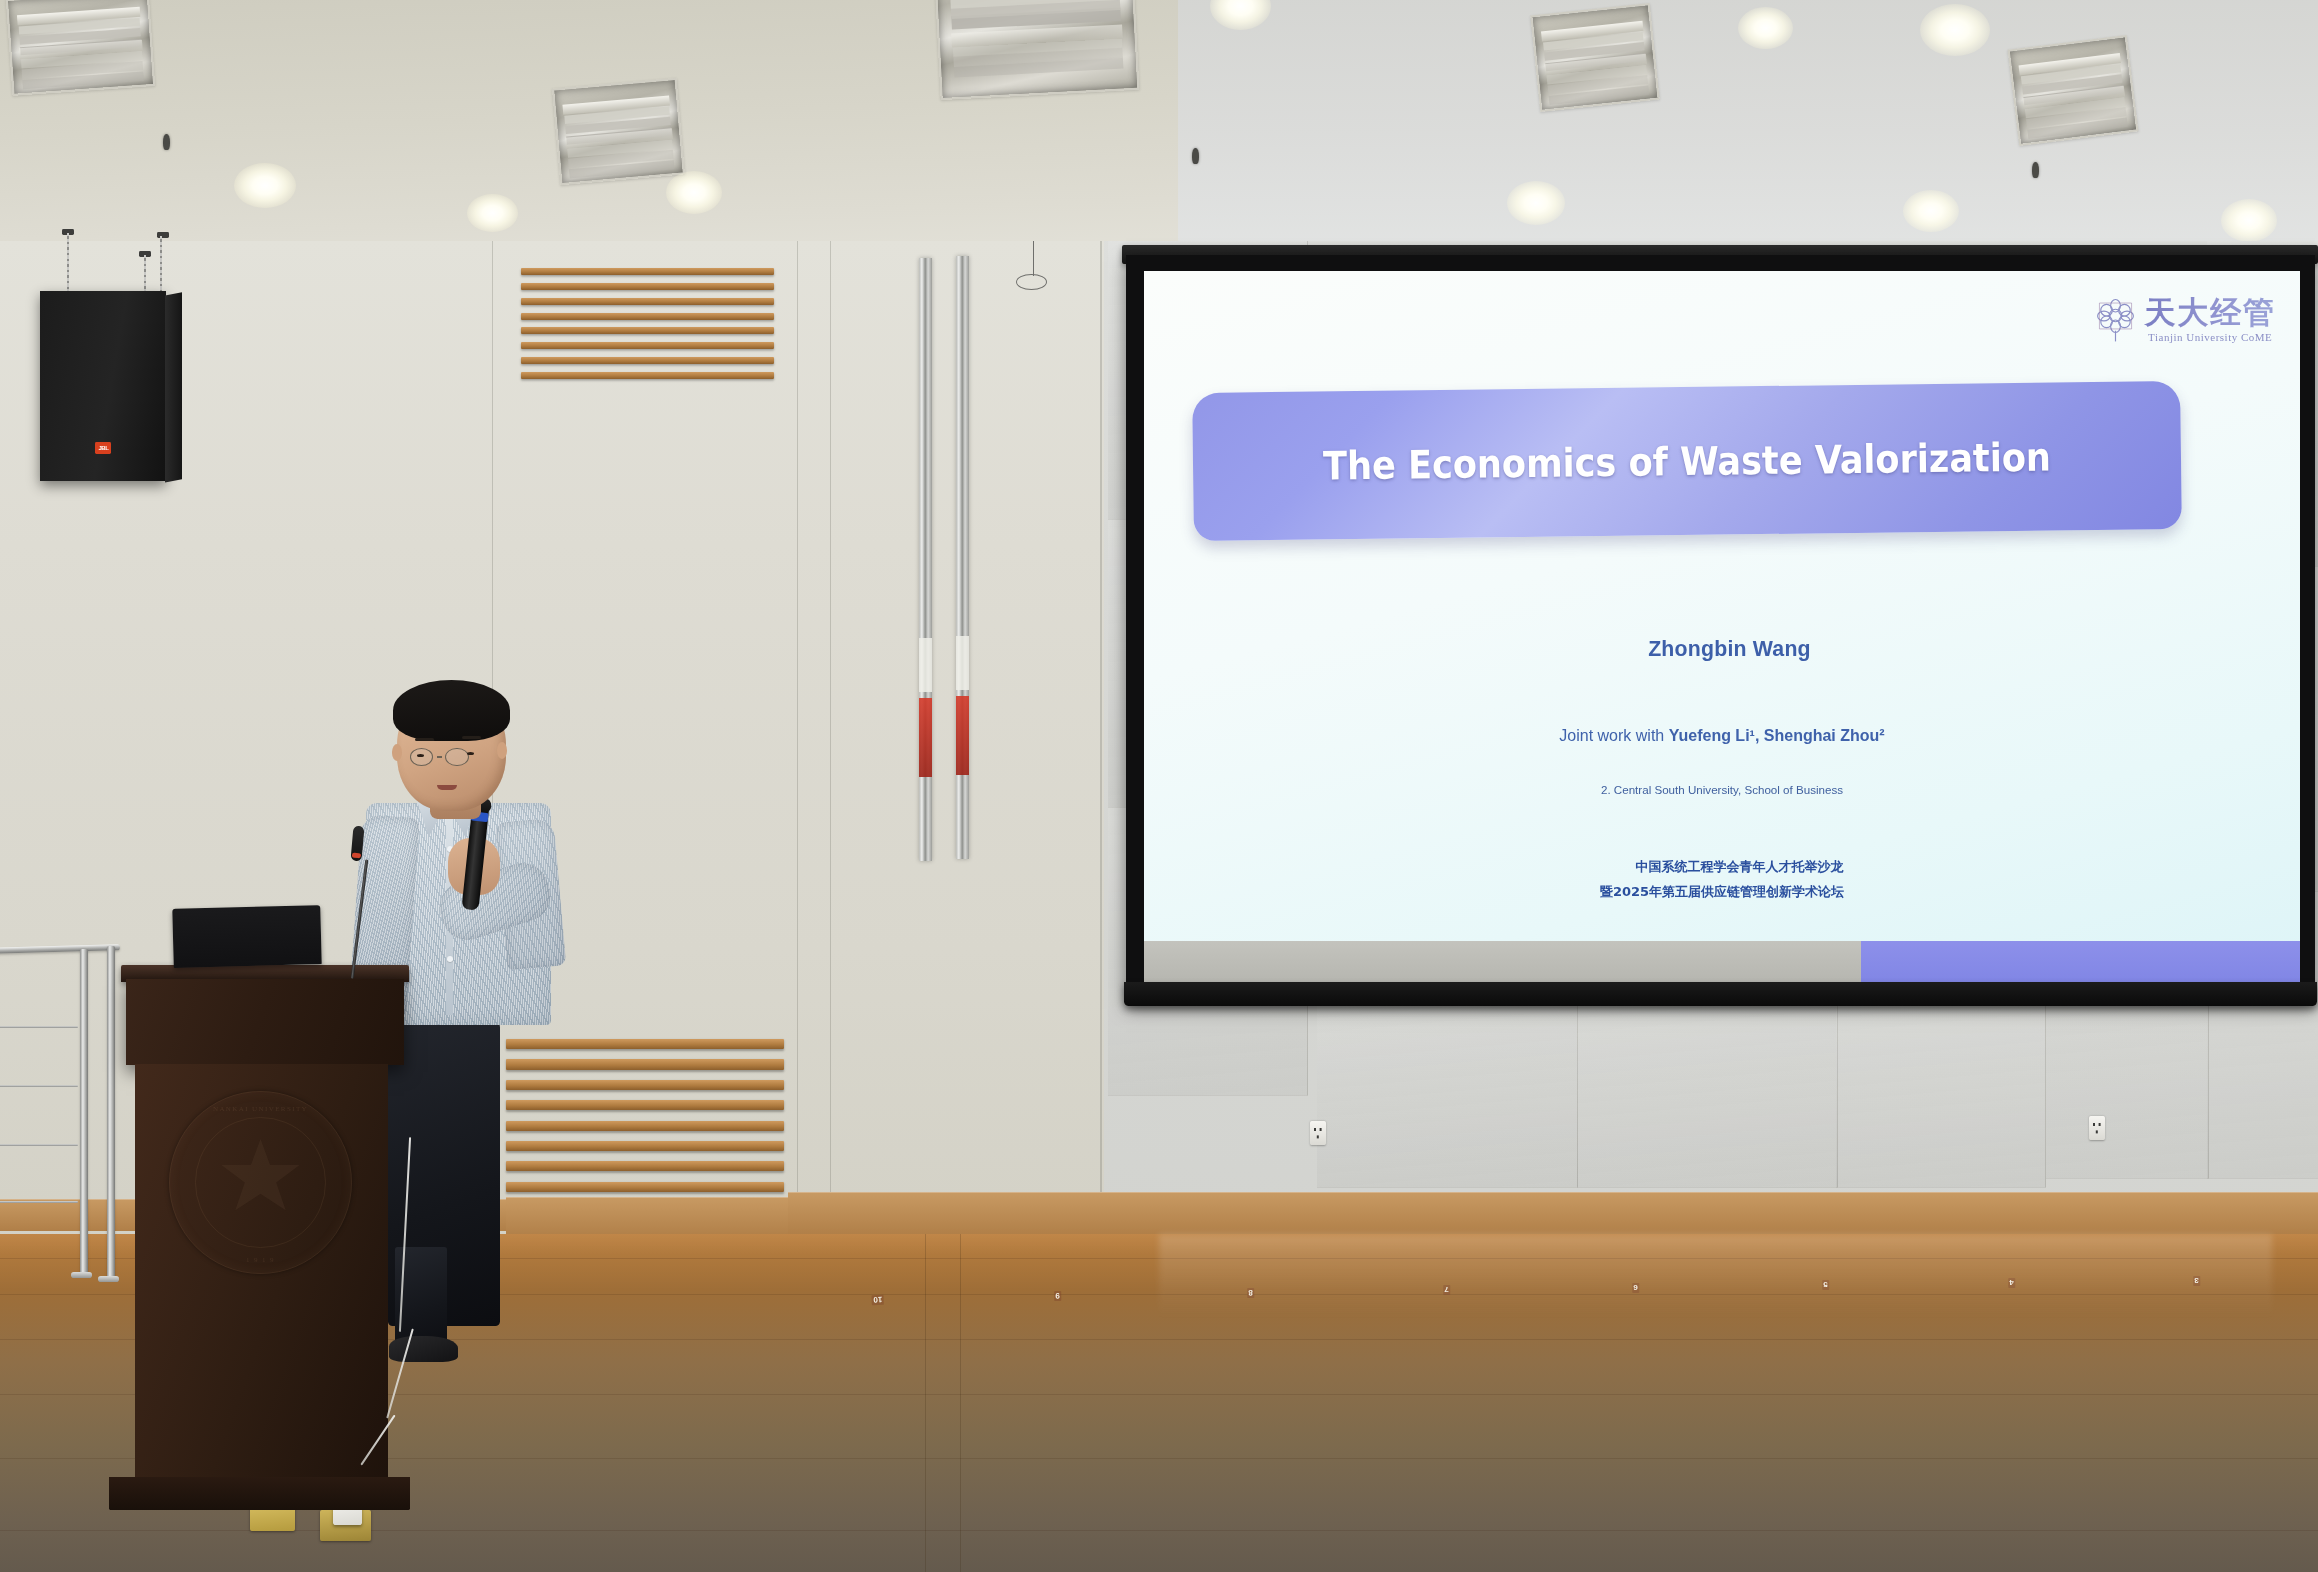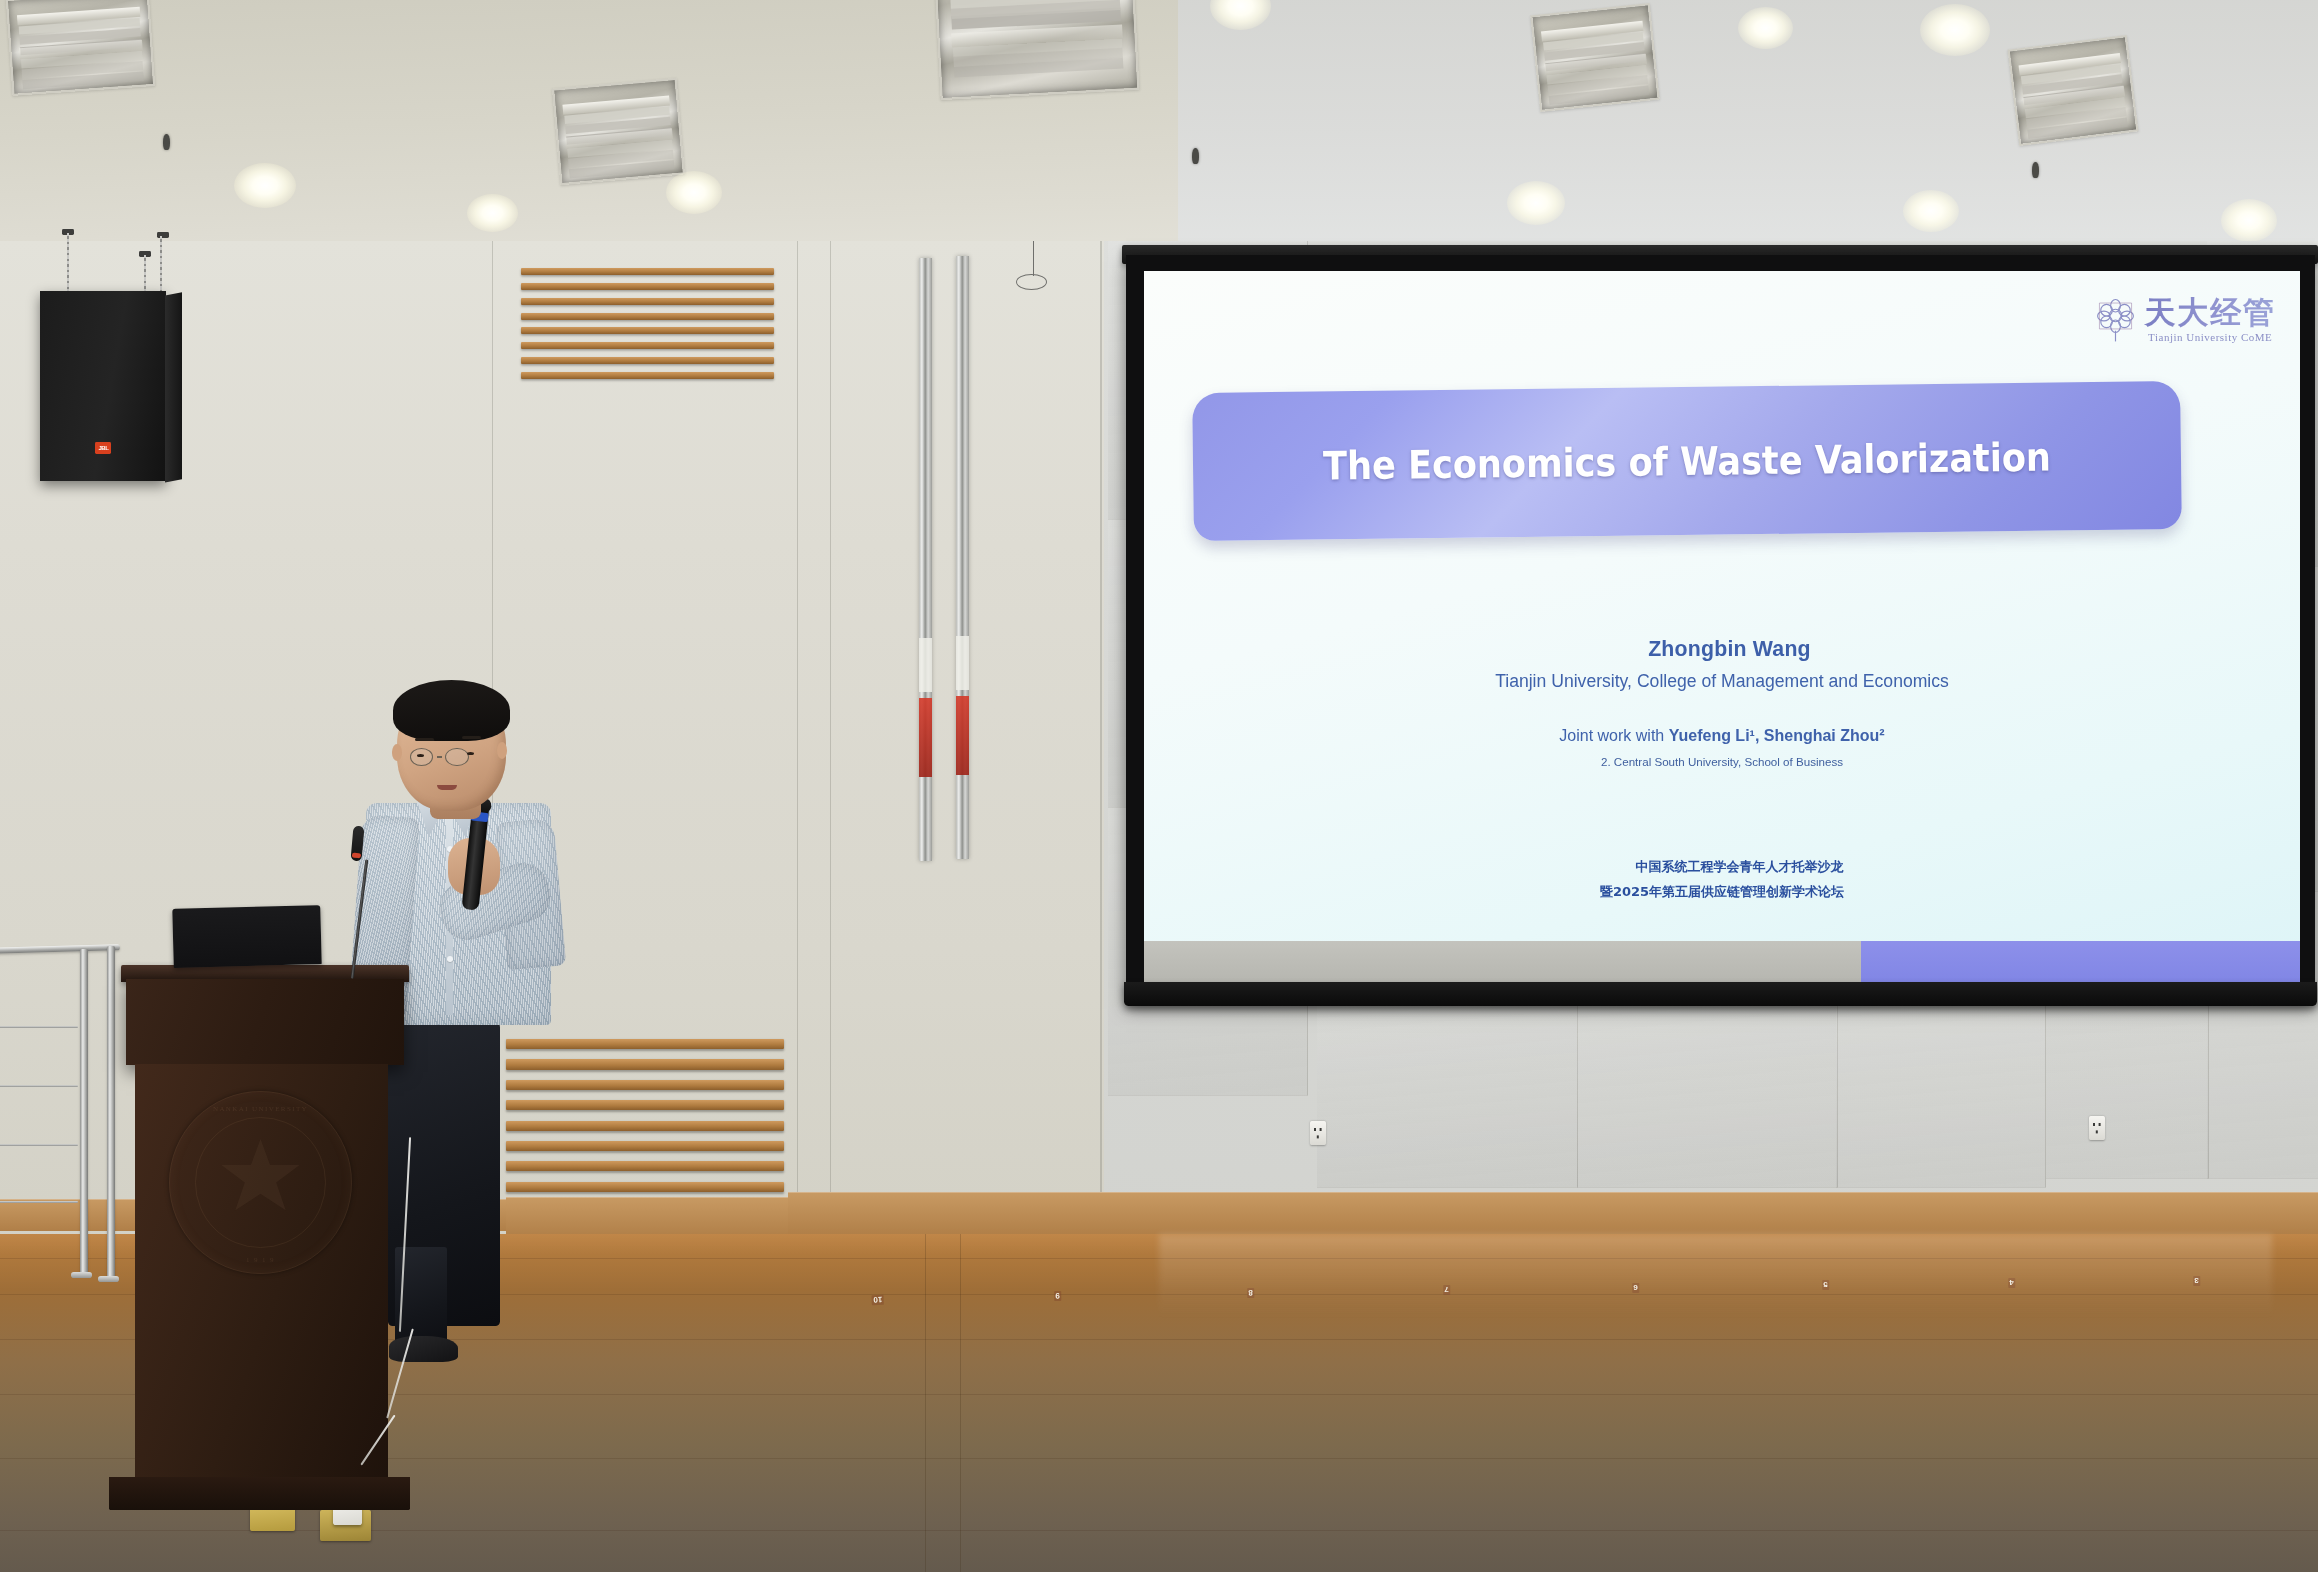--- a/index.html
+++ b/index.html
@@ -549,26 +549,25 @@
         <div class="logo-cn">天大经管</div>
         <div class="logo-en">Tianjin University CoME</div>
       </div>
     </div>
 
     <div class="title-band" style="left:49px;top:116px;width:988px;height:148px;">
       <div class="title-text">The Economics of Waste Valorization</div>
     </div>
 
     <div class="byline author" style="top:366px;padding-left:15px;">Zhongbin Wang</div>
-    <div class="byline affil" style="top:400px;">Tianjin University, College of Management and Economics</div>
 
     <div class="byline joint" style="top:456px;">
       <span>Joint work with </span><b>Yuefeng Li¹, Shenghai Zhou²</b>
     </div>
-    <div class="byline foot-line" style="top:484px;">2. Central South University, School of Business</div>
+    <div class="byline foot-line" style="top:512px;">2. Central South University, School of Business</div>
 
     <div class="byline cn-line" style="top:587px;padding-left:35px;">中国系统工程学会青年人才托举沙龙</div>
     <div class="byline cn-line" style="top:612px;">暨2025年第五届供应链管理创新学术论坛</div>
 
     <div class="taskbar-gray"></div>
     <div class="taskbar-blue"></div>
   </div>
 
   <div class="screen-bottom-bar" style="left:1124px;top:982px;width:1193px;height:24px;"></div>
 

